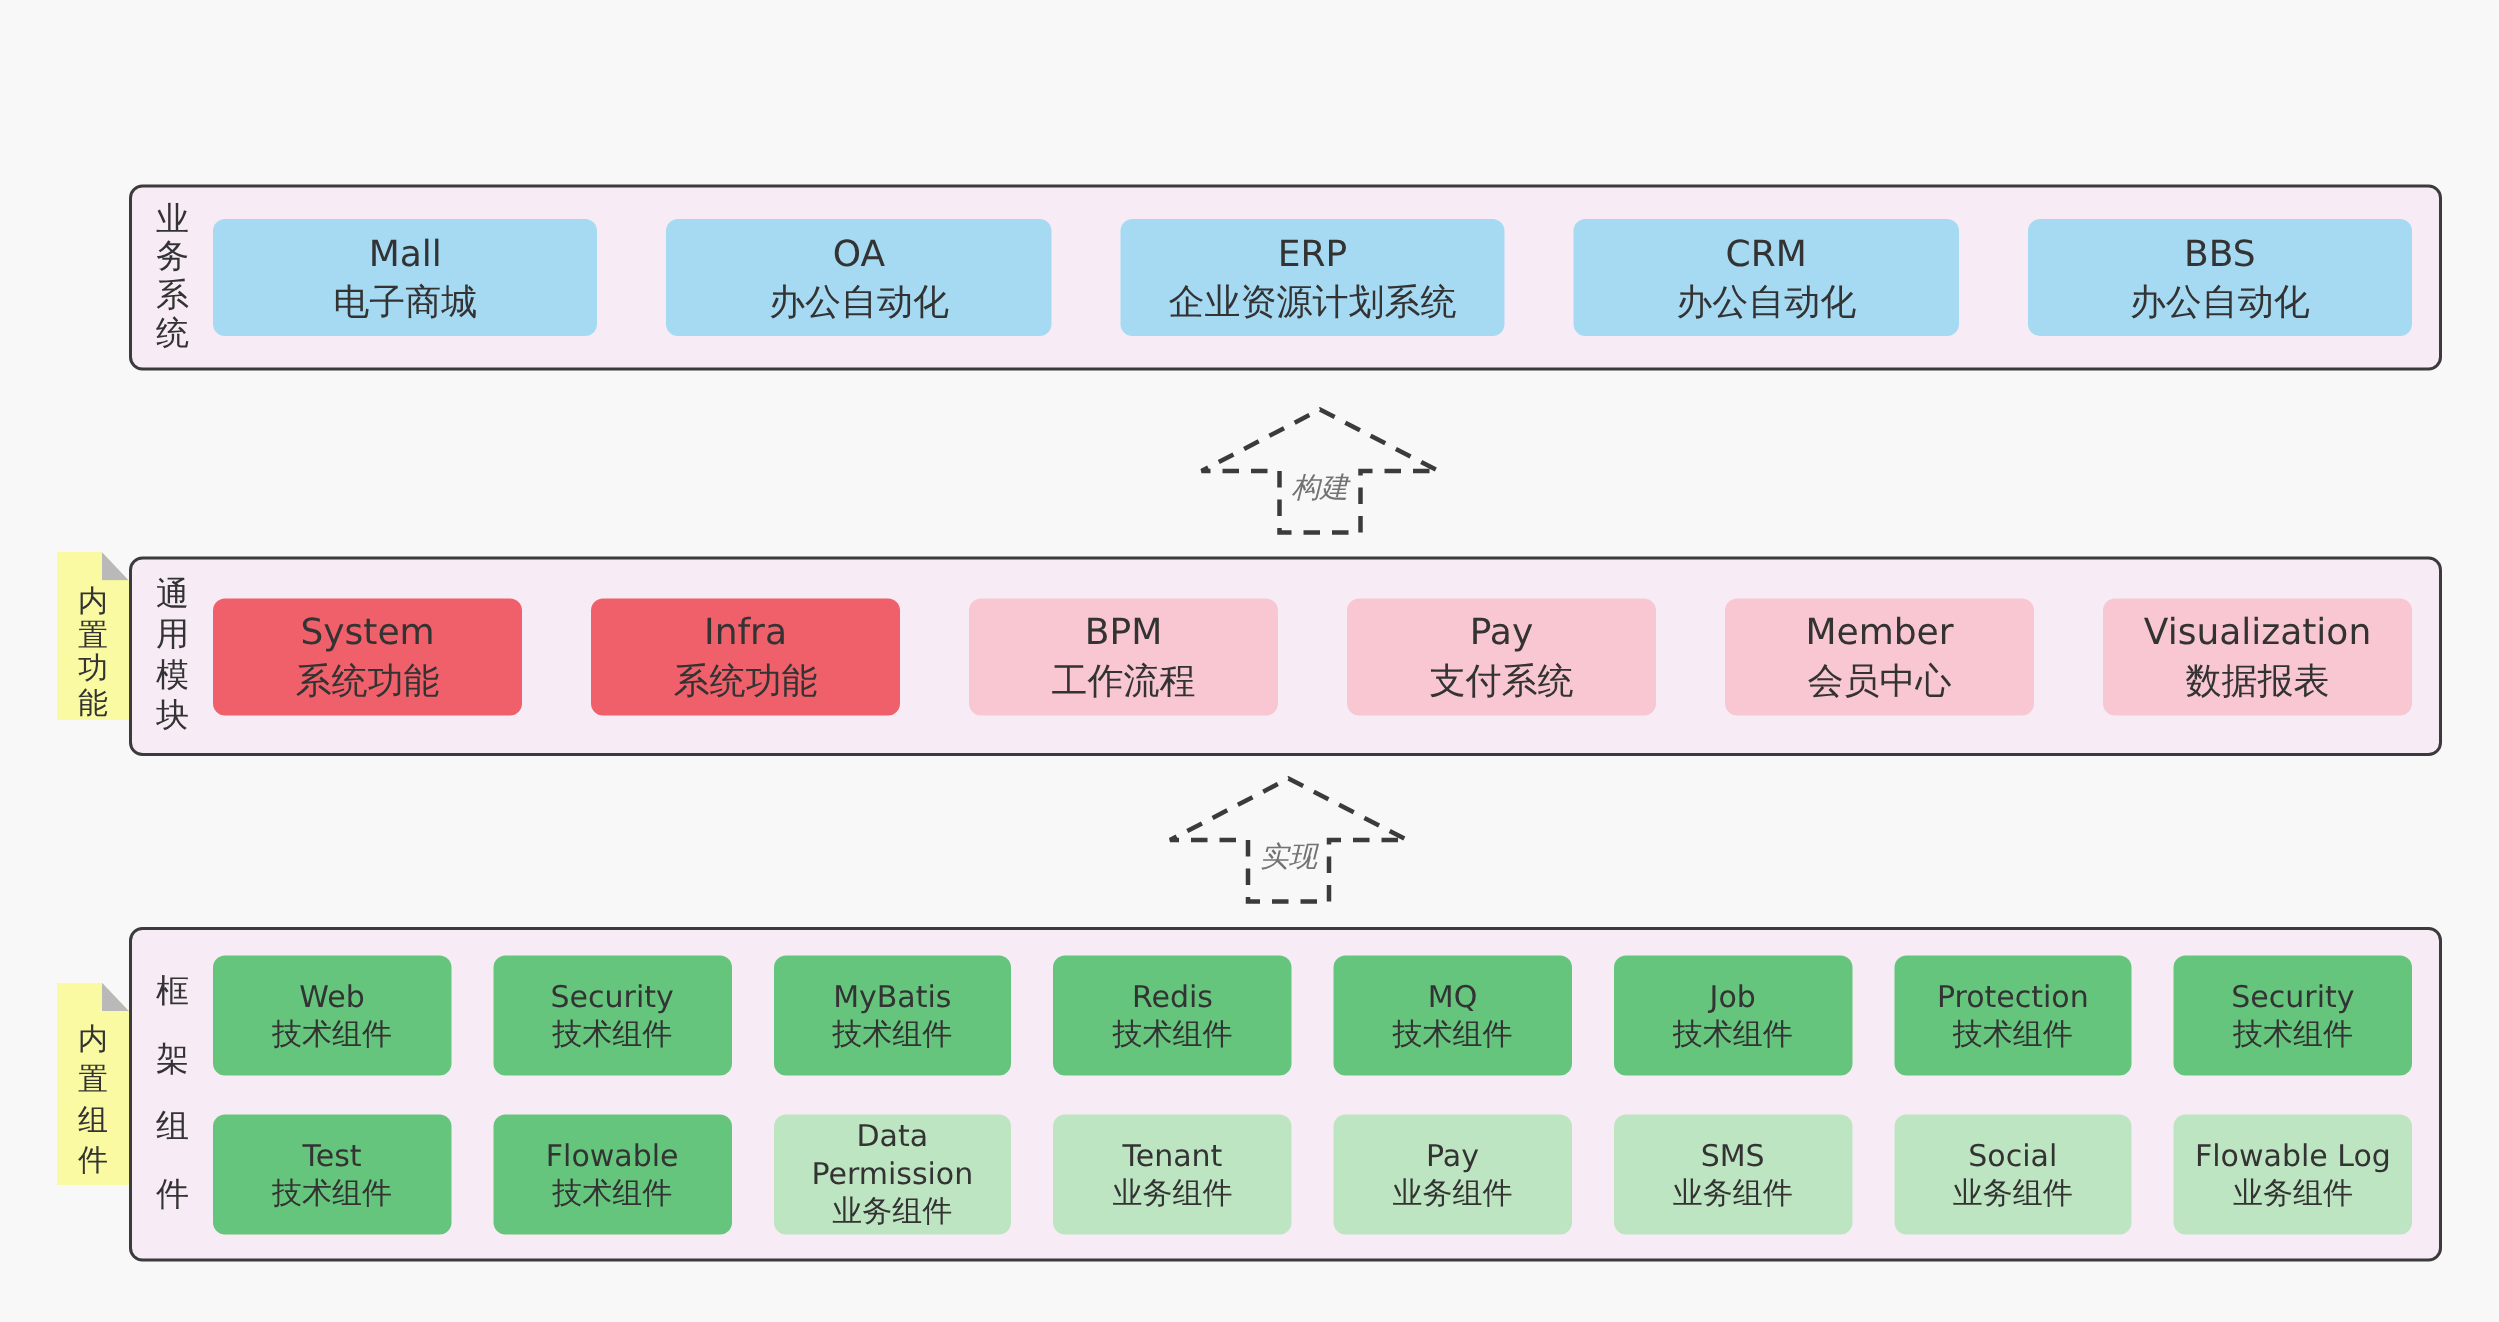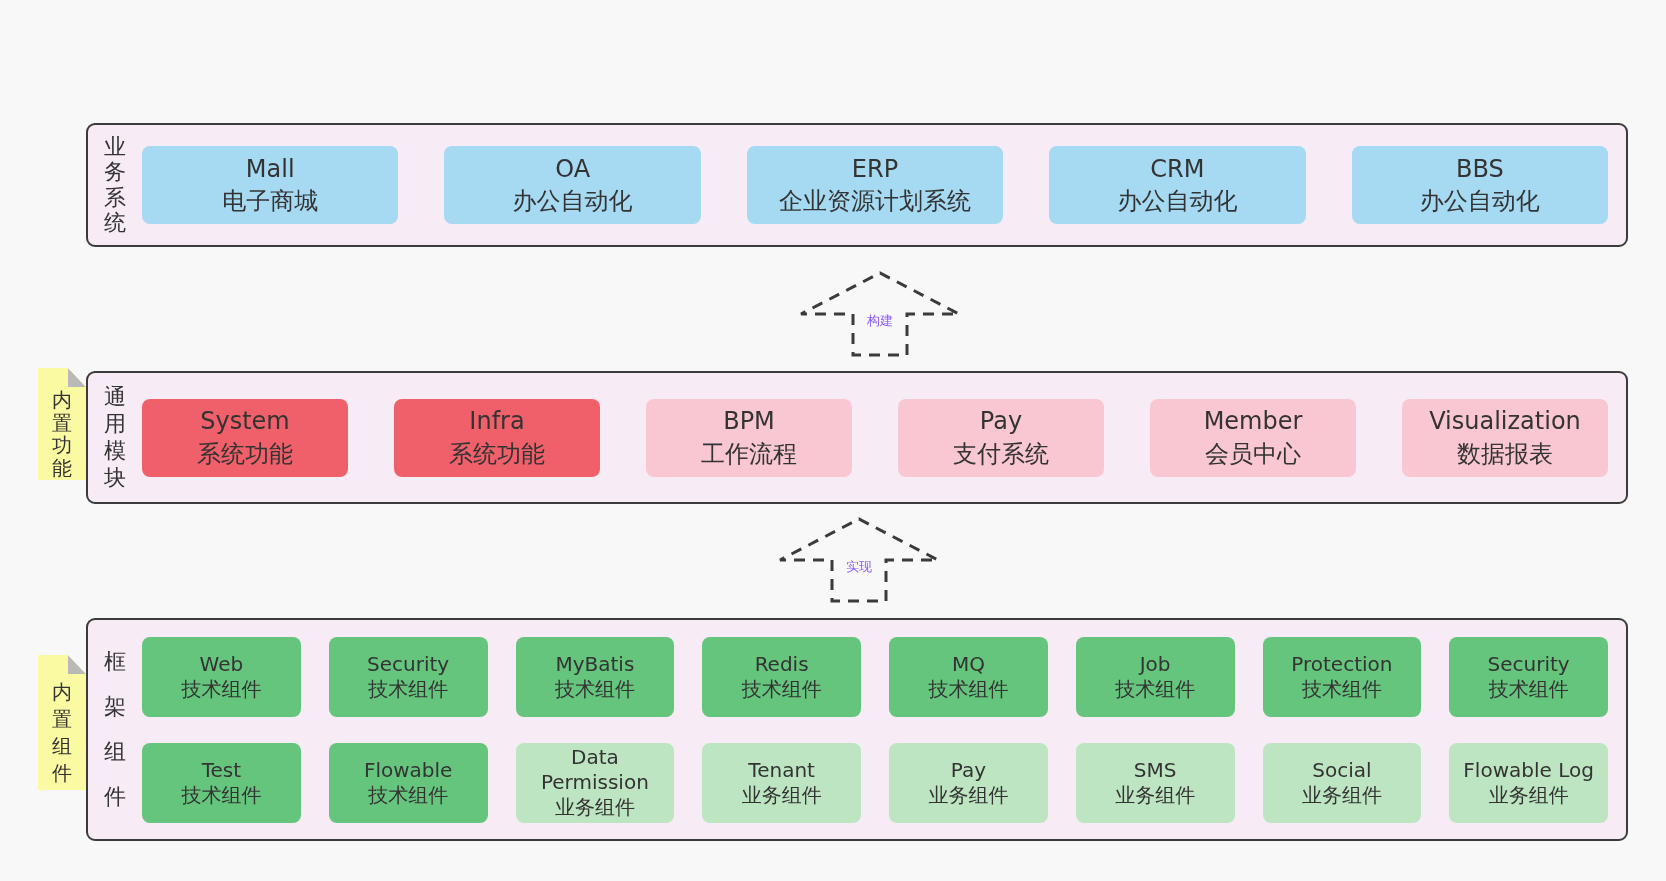--- a/index.html
+++ b/index.html
@@ -54,21 +54,21 @@
     flex:1;width:100%;display:flex;flex-direction:column;align-items:center;
     justify-content:space-evenly;font-size:20px;line-height:1;color:#333;
   }
   .arrow{position:absolute;width:170px;height:88px;z-index:0}
   #arrow-build{left:795px;top:270px}
   #arrow-implement{left:774px;top:516px}
   .arrow svg{display:block}
   .arrow polygon{fill:none;stroke:var(--border);stroke-width:3;stroke-dasharray:11 8}
   .arrow-label{
     position:absolute;left:50%;top:42px;transform:translateX(-50%);
-    background:var(--page_bg);padding:0 3px;font-size:13px;white-space:nowrap;color:#8b5cf6;
+    background:var(--page_bg);padding:0 3px;font-size:19px;white-space:nowrap;color:#737373;font-style:italic;
   }
 </style>
 </head>
 <body>
 
 <div class="layer" id="layer-business">
   <div class="side-label">
       <span class="vchar">业</span>
       <span class="vchar">务</span>
       <span class="vchar">系</span>

